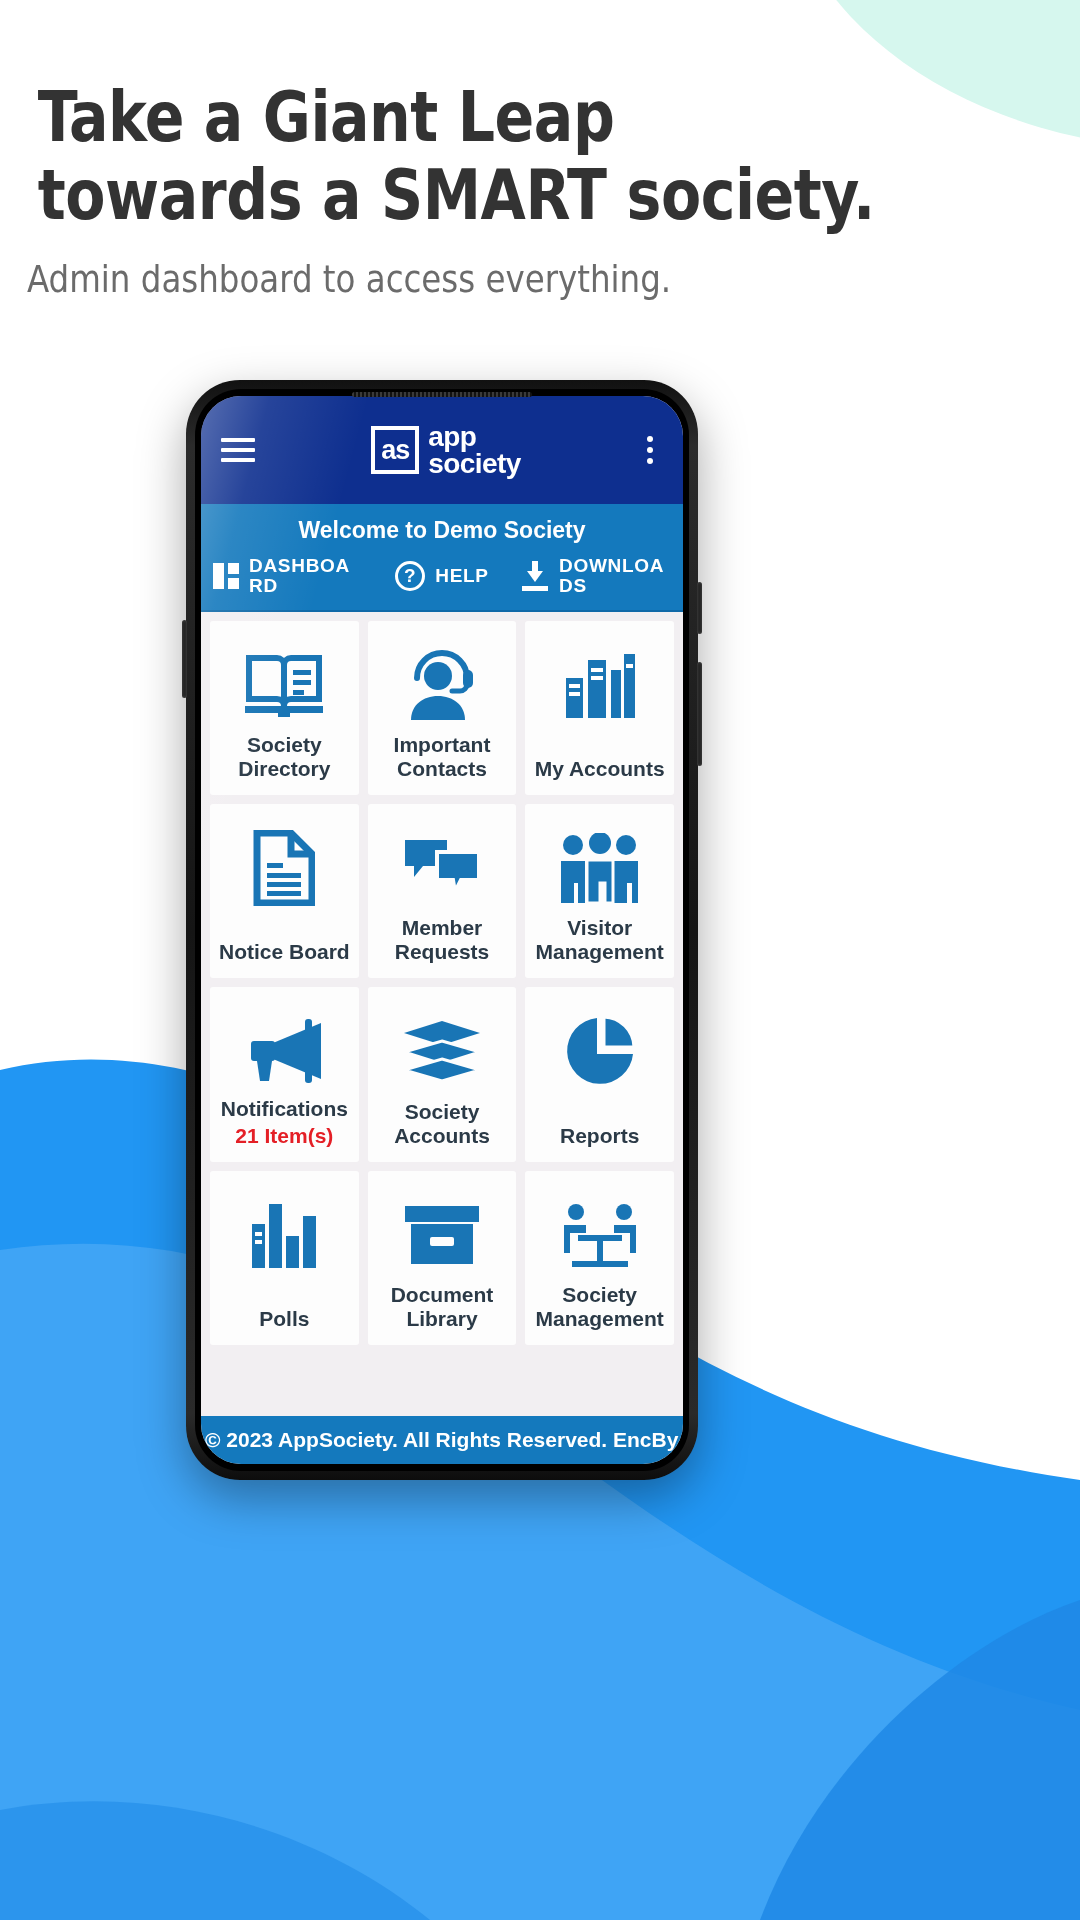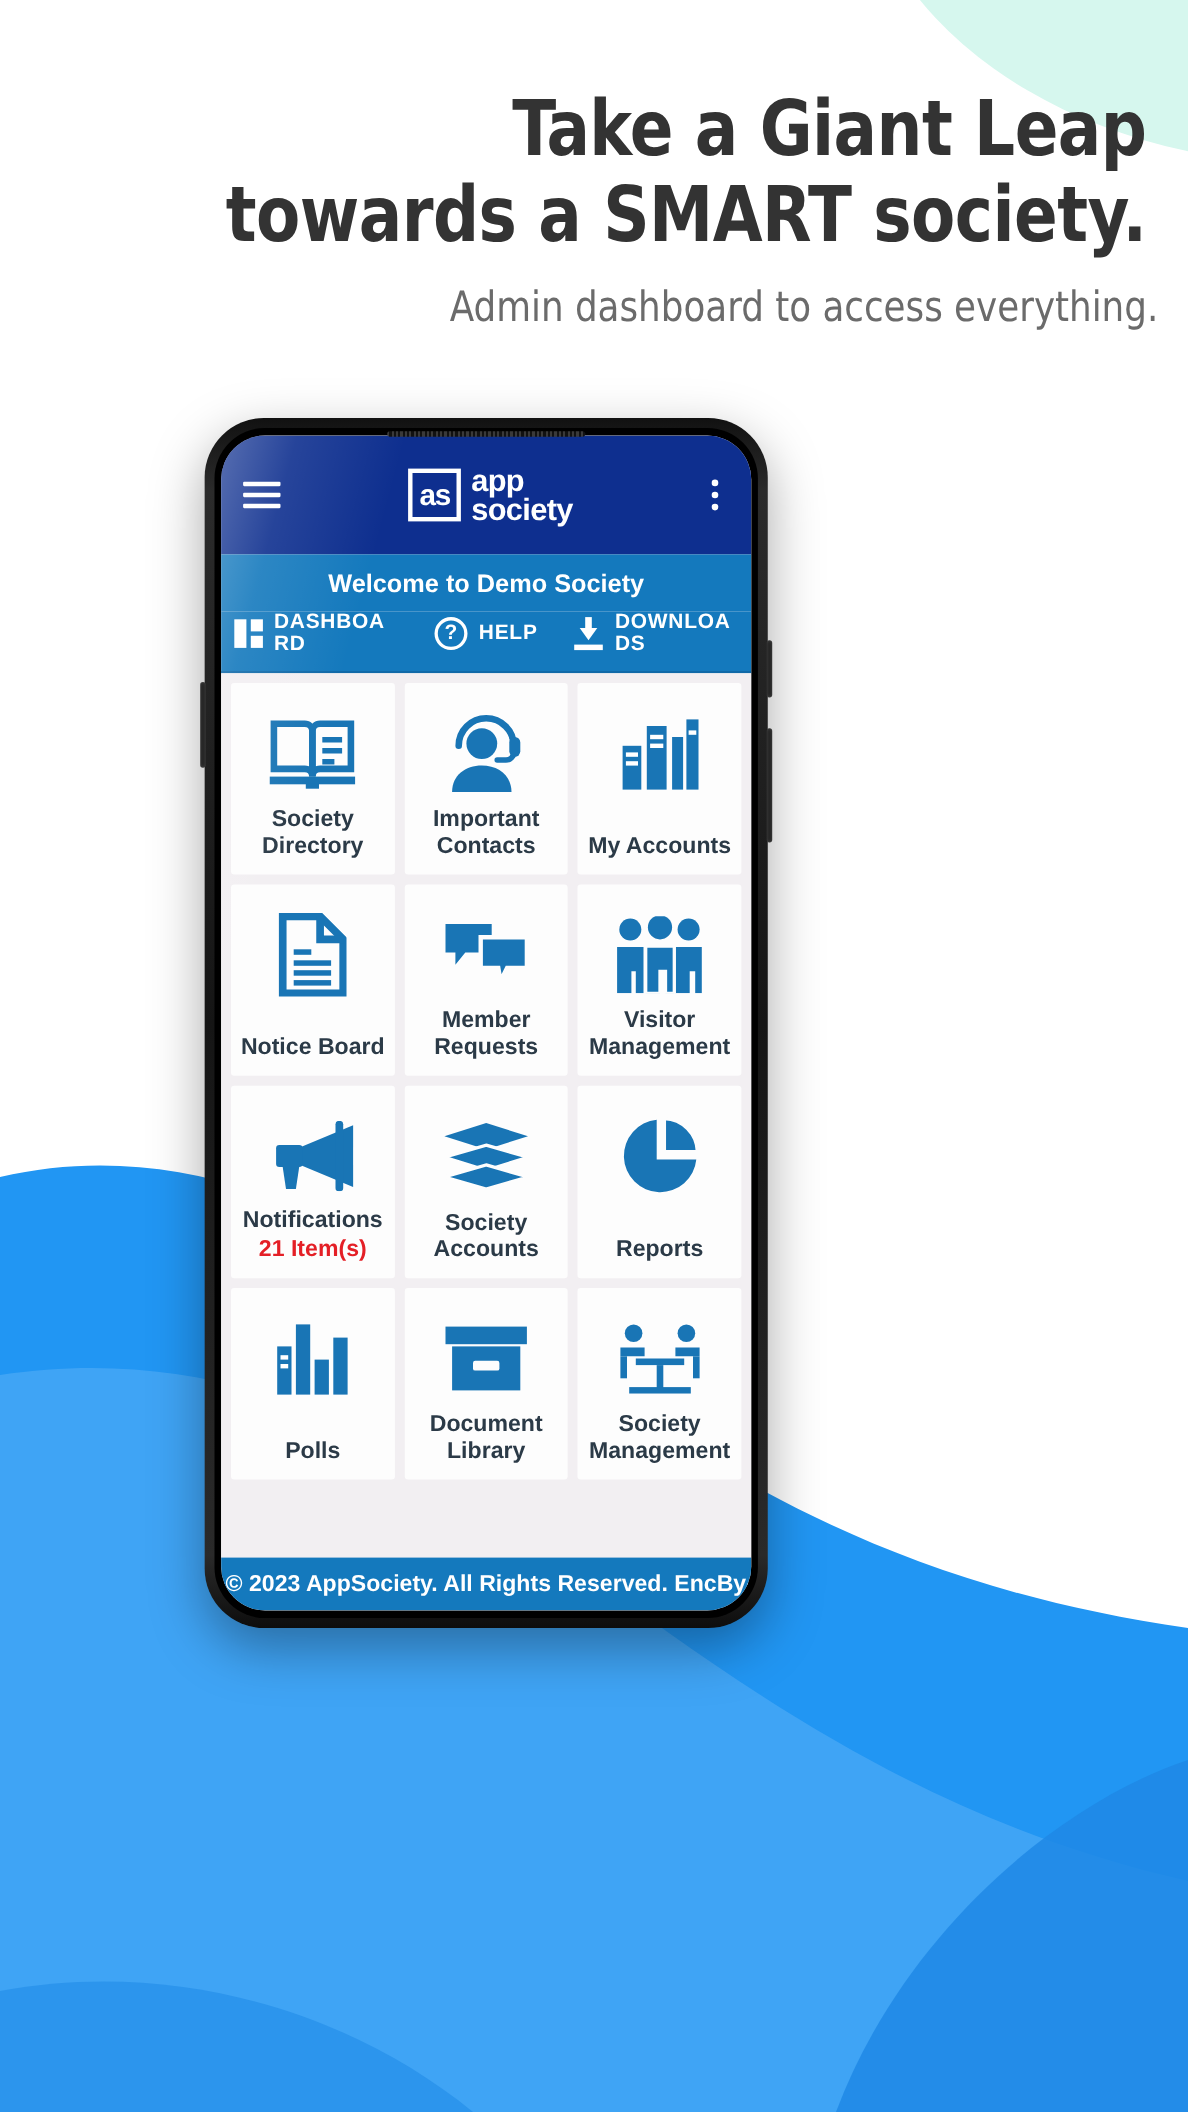--- a/index.html
+++ b/index.html
@@ -17,21 +17,21 @@
     position: absolute; top: -150px; right: -120px;
     width: 420px; height: 300px;
     background: #d6f7ee;
     border-radius: 0 0 0 100%;
   }
   .bg-wave { position: absolute; left: 0; bottom: 0; width: 1080px; height: 1140px; }
 
   
   .headline-wrap {
     position: absolute; top: 78px; left: 0; width: 1080px;
-    text-align: right; z-index: 3;
+    text-align: left; z-index: 3;
   }
   .headline {
     font-size: 70px;
     line-height: 1.12;
     font-weight: 700;
     color: #333333;
     letter-spacing: -0.5px;
     font-family: "DejaVu Sans Condensed", "Liberation Sans Narrow", "Liberation Sans", sans-serif;
     transform: scaleX(0.93);
   }

